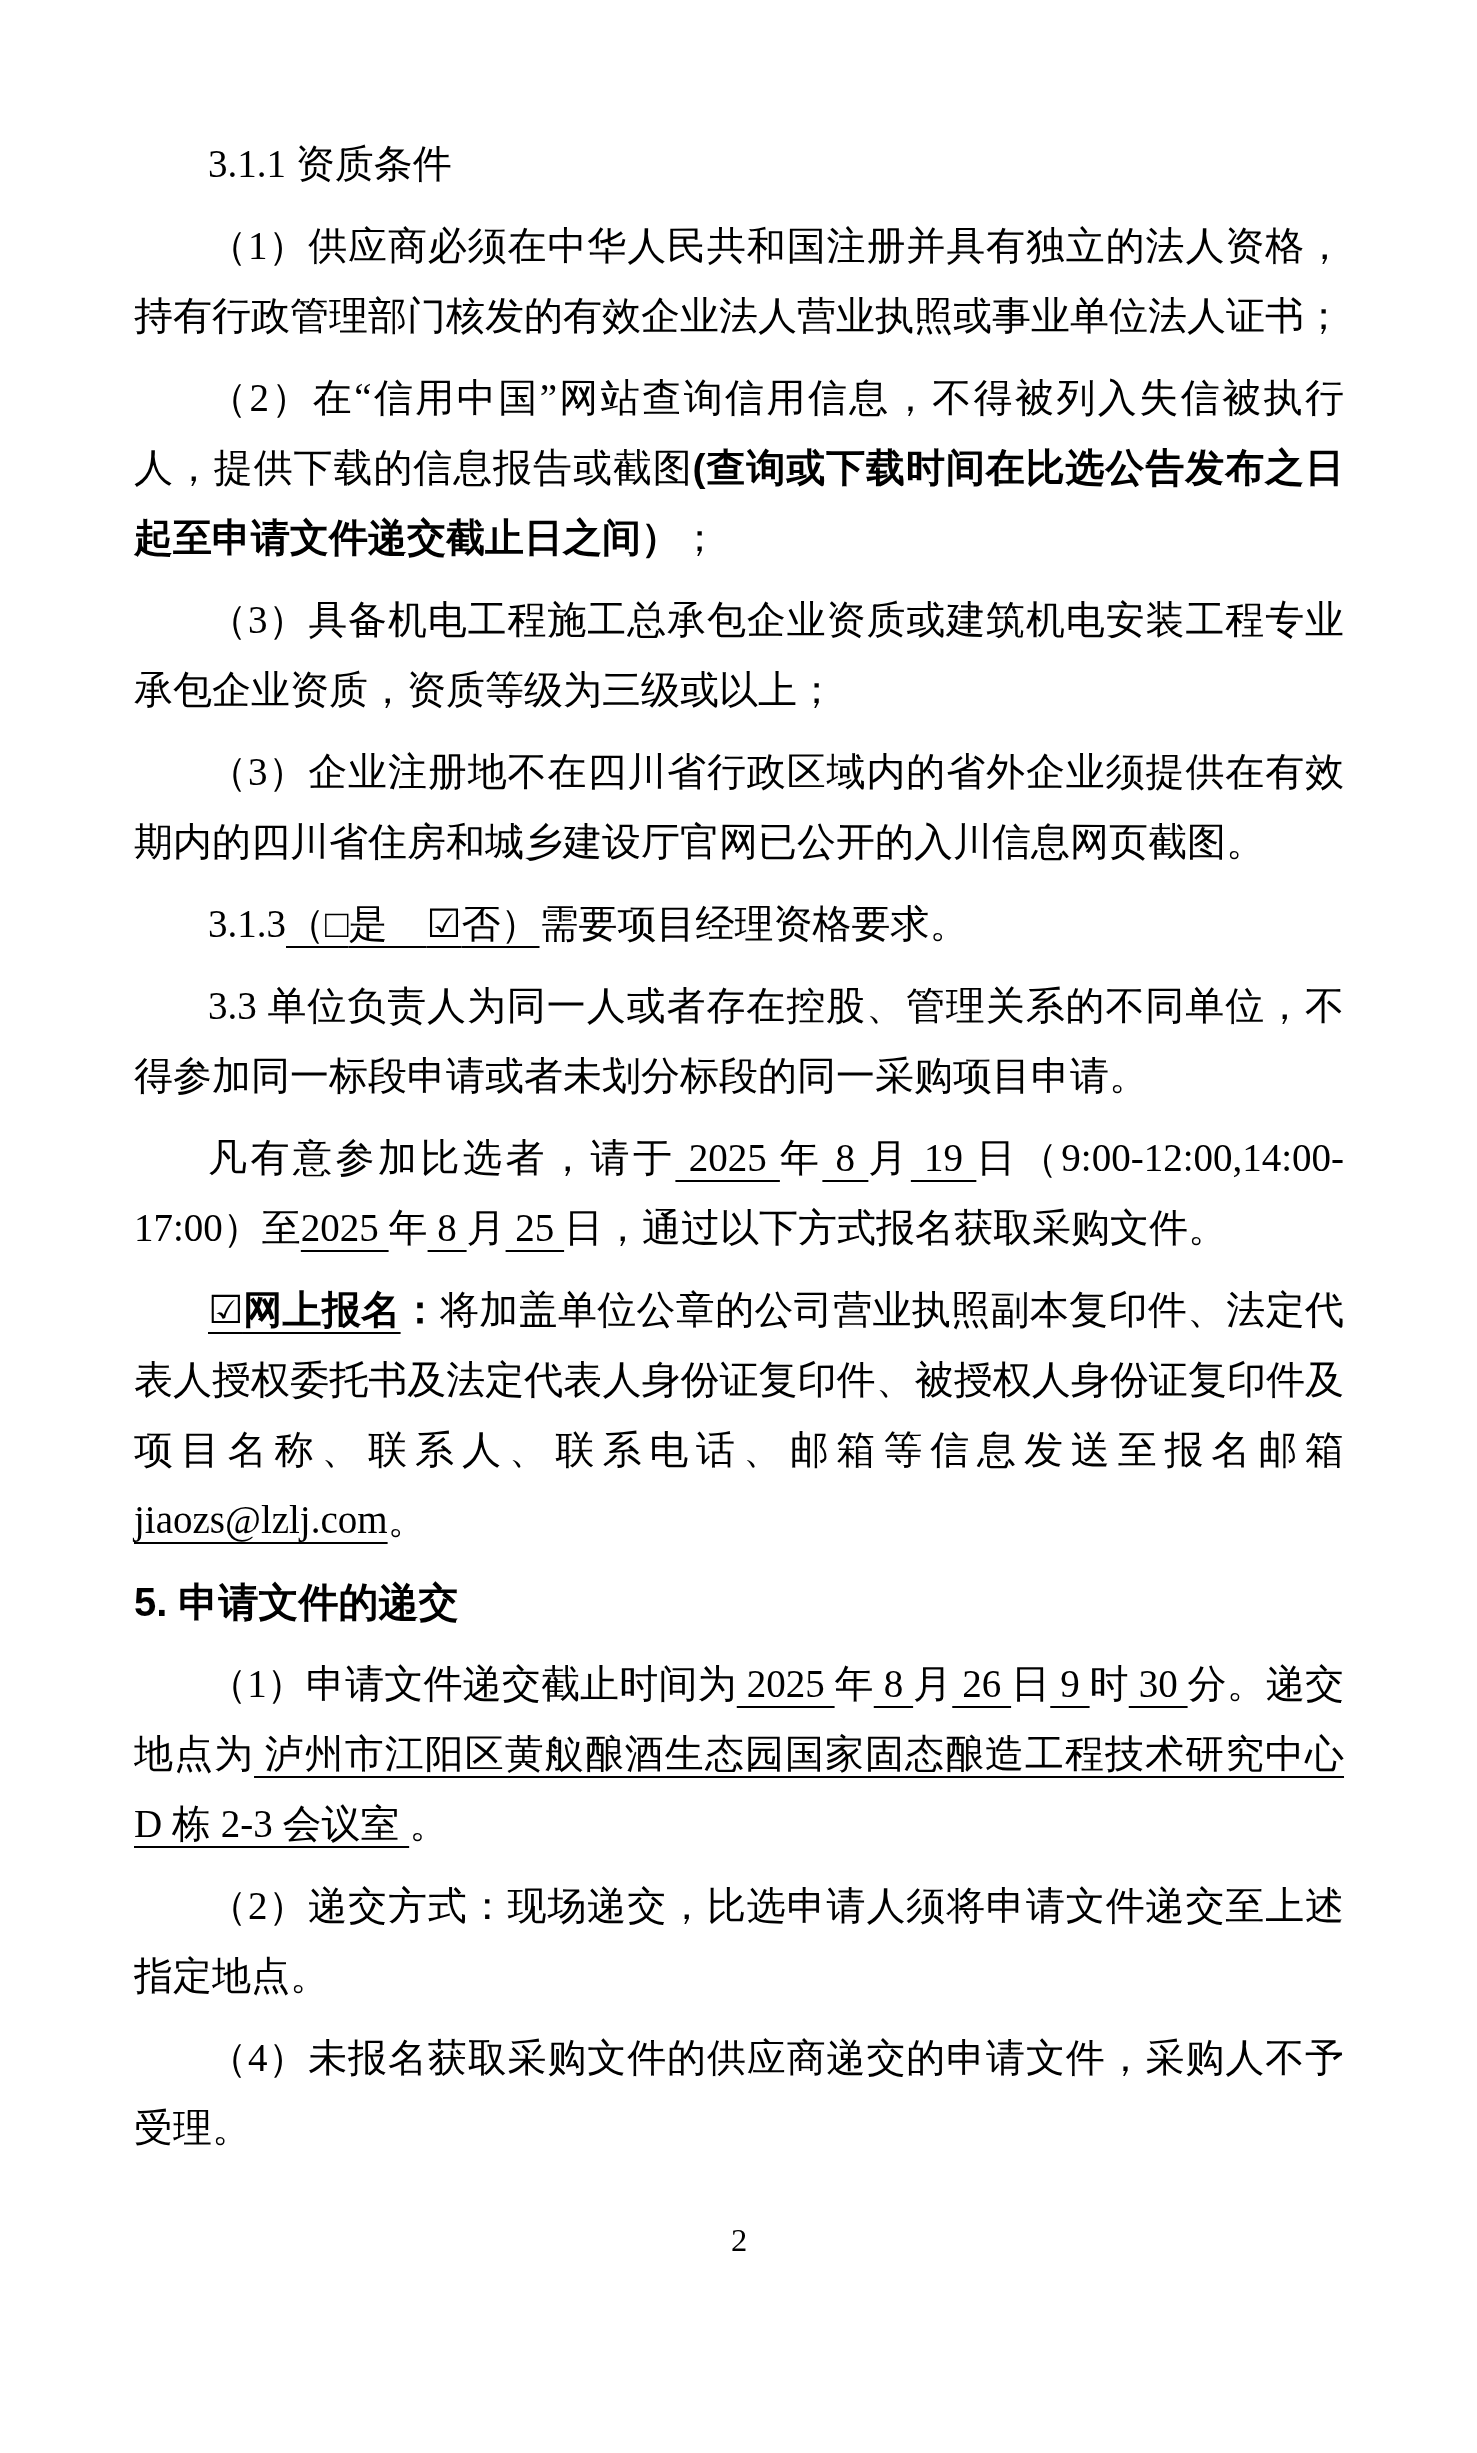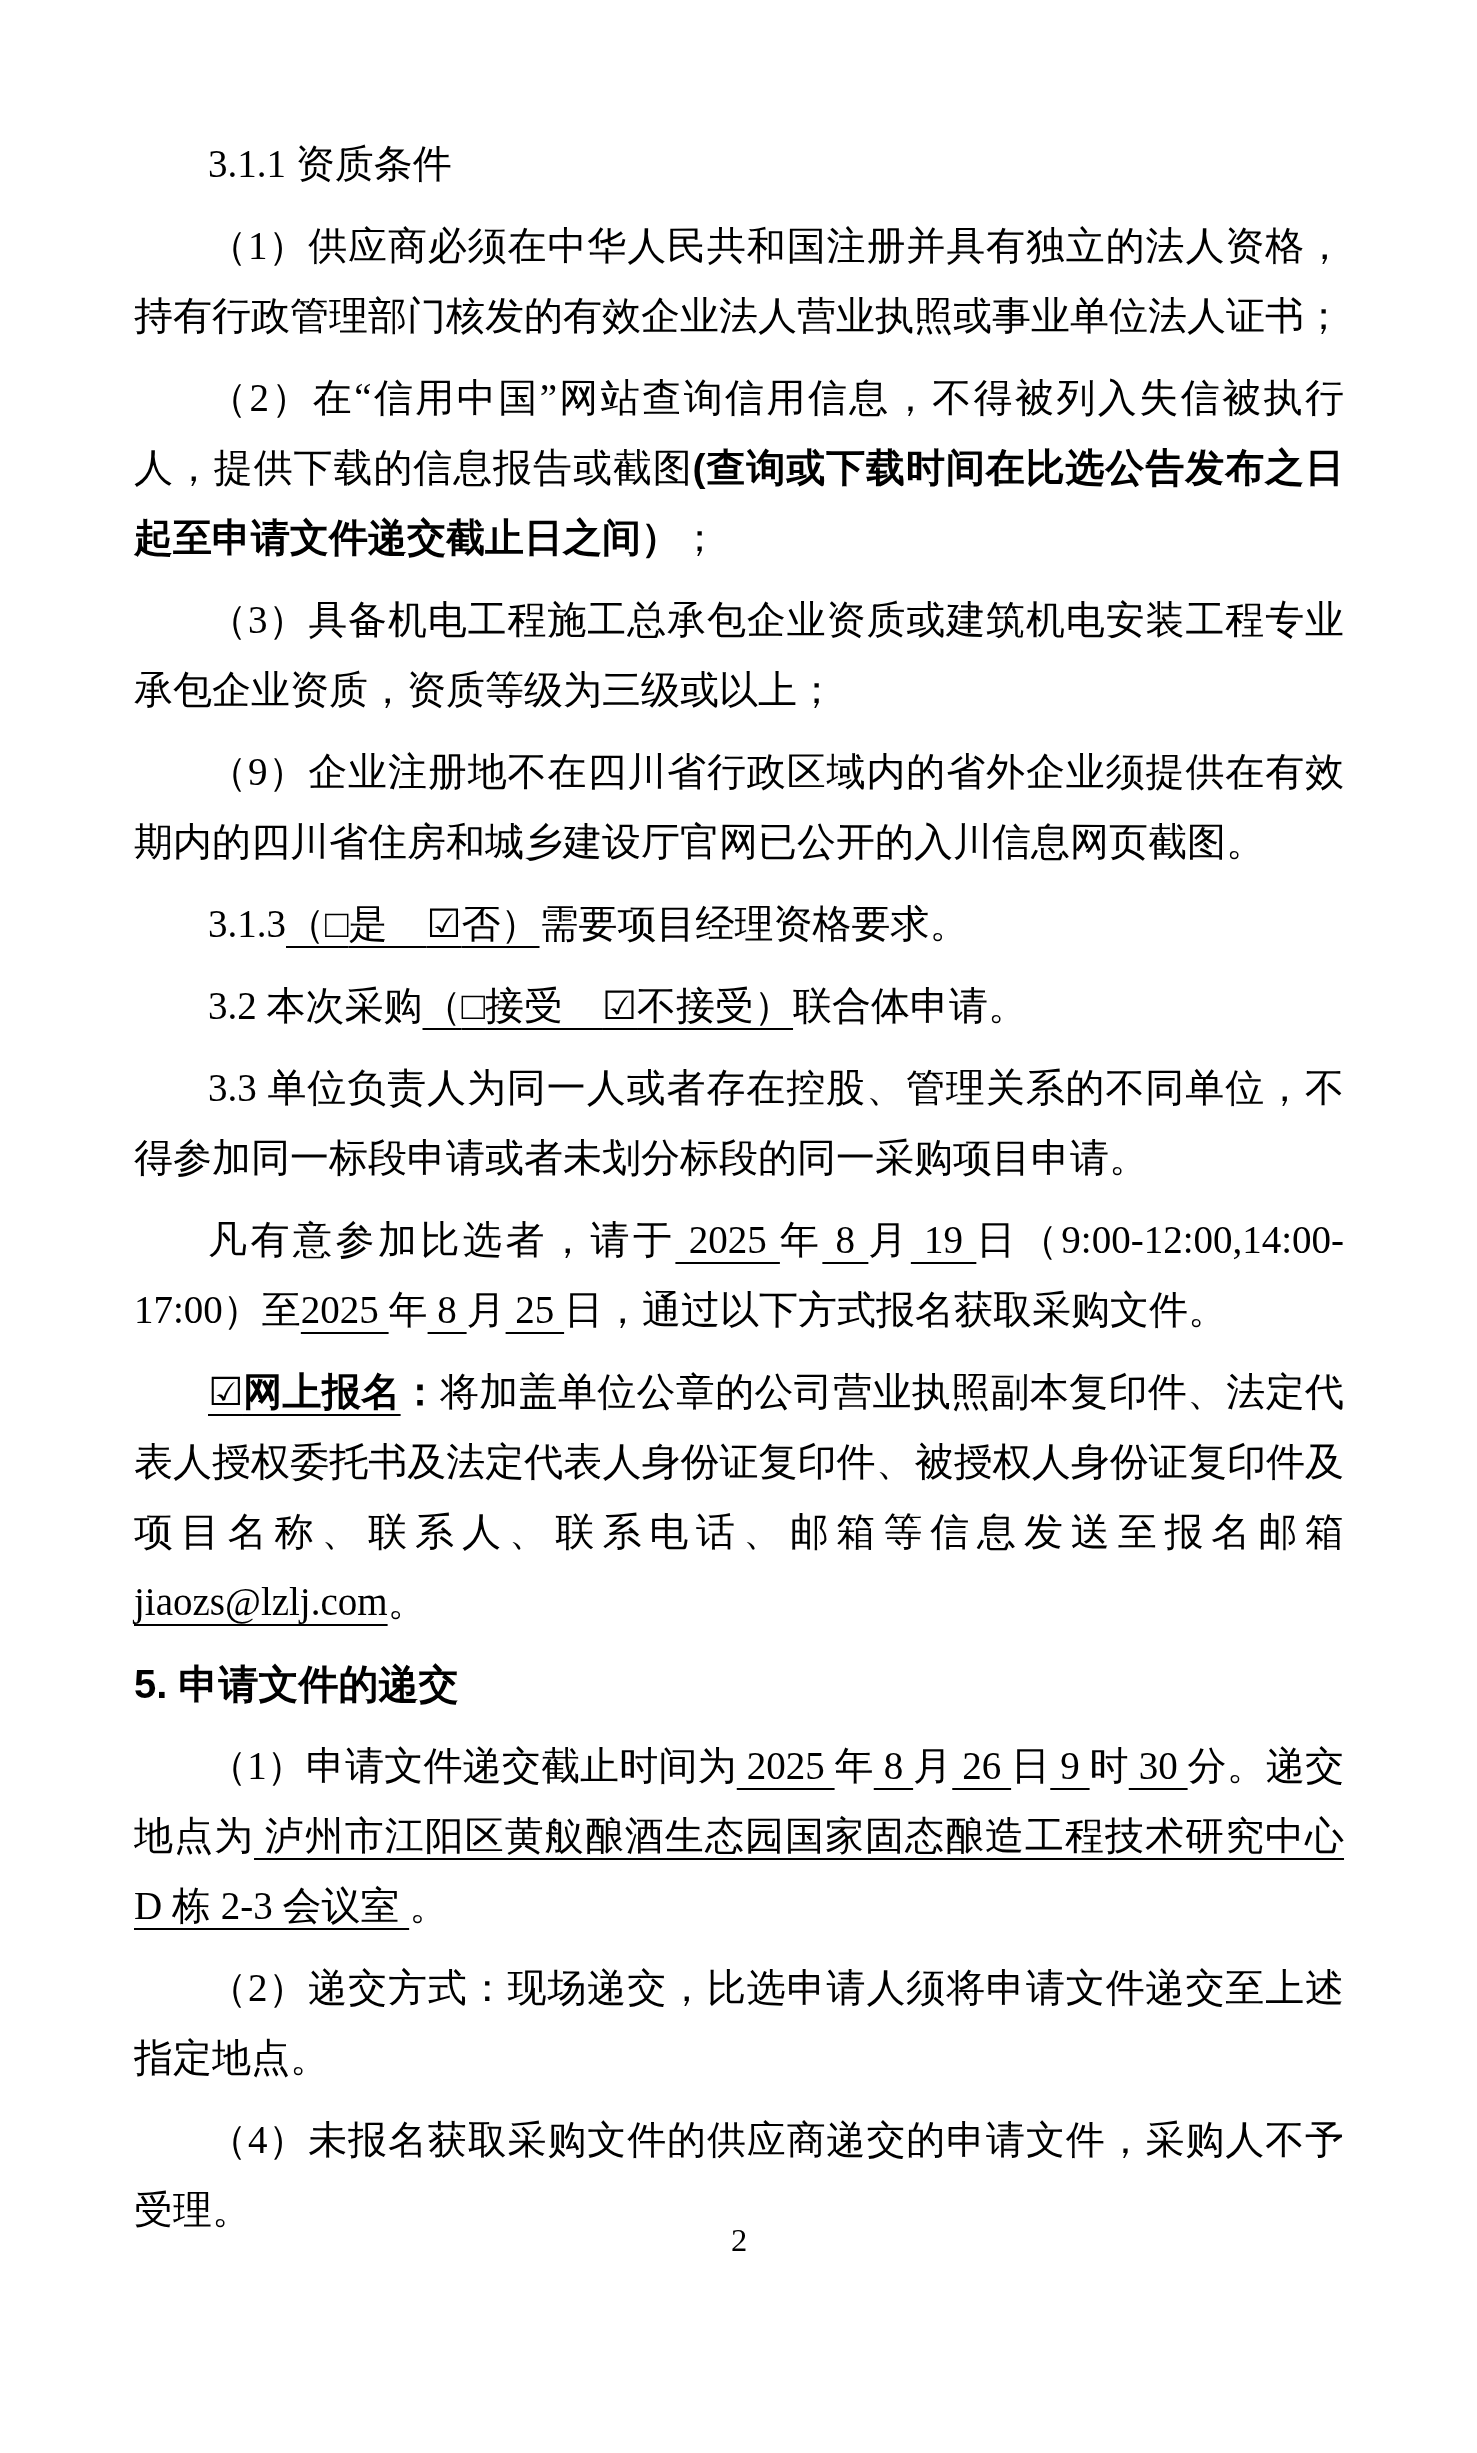--- a/index.html
+++ b/index.html
@@ -57,23 +57,22 @@
 </style>
 </head>
 <body>
 
 <div class="page">
   <div class="content">
       <p class="para body"><span>3.1.1 资质条件</span></p>
       <p class="para body"><span>（1）供应商必须在中华人民共和国注册并具有独立的法人资格，持有行政管理部门核发的有效企业法人营业执照或事业单位法人证书；</span></p>
       <p class="para body"><span>（2）在“信用中国”网站查询信用信息，不得被列入失信被执行人，提供下载的信息报告或截图</span><span class="bold">(查询或下载时间在比选公告发布之日起至申请文件递交截止日之间）</span><span>；</span></p>
       <p class="para body"><span>（3）具备机电工程施工总承包企业资质或建筑机电安装工程专业承包企业资质，资质等级为三级或以上；</span></p>
-      <p class="para body"><span>（9）企业注册地不在四川省行政区域内的省外企业须提供在有效期内的四川省住房和城乡建设厅官网已公开的入川信息网页截图。</span></p>
+      <p class="para body"><span>（3）企业注册地不在四川省行政区域内的省外企业须提供在有效期内的四川省住房和城乡建设厅官网已公开的入川信息网页截图。</span></p>
       <p class="para body"><span>3.1.3</span><span class="underline">（</span><span class="underline">□</span><span class="underline">是　</span><span class="underline">☑</span><span class="underline">否）</span><span>需要项目经理资格要求。</span></p>
-      <p class="para body"><span>3.2 本次采购</span><span class="underline">（</span><span class="underline">□</span><span class="underline">接受　</span><span class="underline">☑</span><span class="underline">不接受）</span><span>联合体申请。</span></p>
       <p class="para body"><span>3.3 单位负责人为同一人或者存在控股、管理关系的不同单位，不得参加同一标段申请或者未划分标段的同一采购项目申请。</span></p>
       <p class="para body"><span>凡有意参加比选者，请于</span><span class="underline"> 2025 </span><span>年</span><span class="underline"> 8 </span><span>月</span><span class="underline"> 19 </span><span>日（9:00-12:00,14:00-17:00）至</span><span class="underline">2025 </span><span>年</span><span class="underline"> 8 </span><span>月</span><span class="underline"> 25 </span><span>日，通过以下方式报名获取采购文件。</span></p>
       <p class="para body"><span class="bold underline">☑</span><span class="bold underline">网上报名</span><span class="bold">：</span><span>将加盖单位公章的公司营业执照副本复印件、法定代表人授权委托书及法定代表人身份证复印件、被授权人身份证复印件及项目名称、联系人、联系电话、邮箱等信息发送至报名邮箱 </span><span class="underline">jiaozs@lzlj.com</span><span>。</span></p>
       <p class="para heading"><span>5. 申请文件的递交</span></p>
       <p class="para body"><span>（1）申请文件递交截止时间为</span><span class="underline"> 2025 </span><span>年</span><span class="underline"> 8 </span><span>月</span><span class="underline"> 26 </span><span>日</span><span class="underline"> 9 </span><span>时</span><span class="underline"> 30 </span><span>分。递交地点为</span><span class="underline"> 泸州市江阳区黄舣酿酒生态园国家固态酿造工程技术研究中心 D 栋 2-3 会议室 </span><span>。</span></p>
       <p class="para body"><span>（2）递交方式：现场递交，比选申请人须将申请文件递交至上述指定地点。</span></p>
       <p class="para body"><span>（4）未报名获取采购文件的供应商递交的申请文件，采购人不予受理。</span></p>
     </div>
   <div class="page-number">2</div>
 </div>

